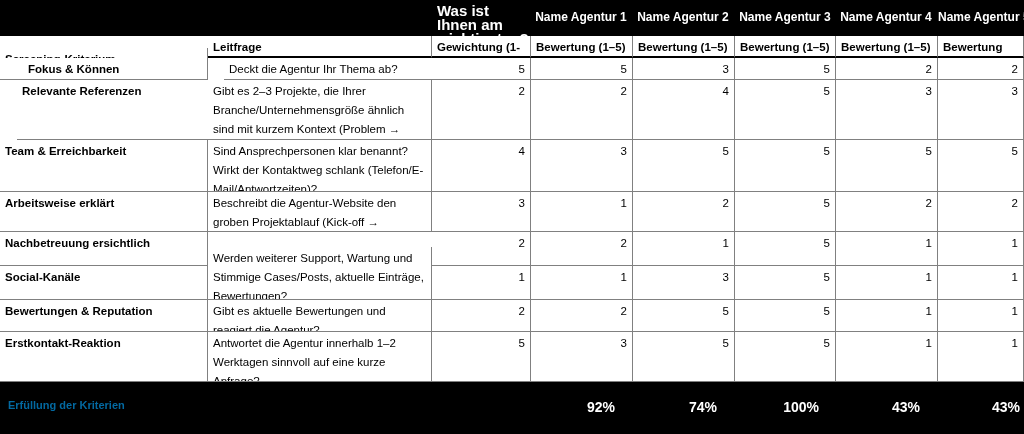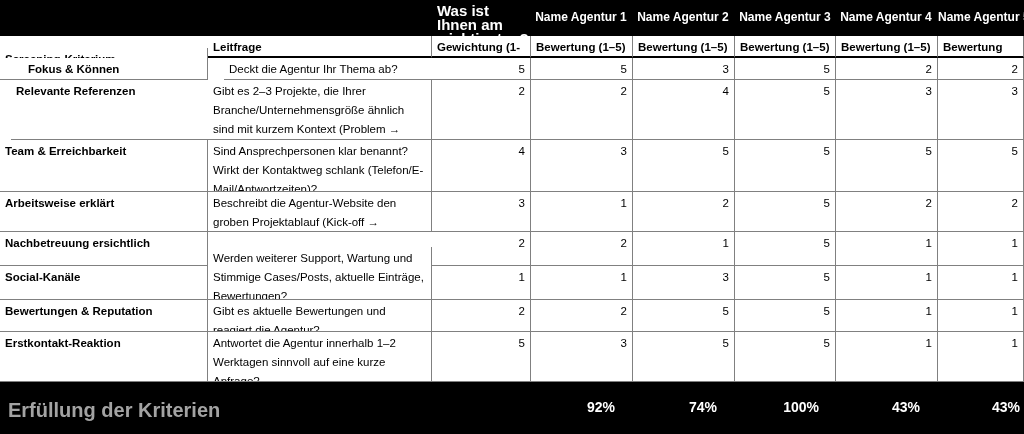--- a/index.html
+++ b/index.html
@@ -102,23 +102,23 @@
     left: 0;
     top: 382px;
     width: 1024px;
     height: 52px;
     background: #000000;
   }
   .foot-label {
     position: absolute;
     left: 8px;
     top: 17px;
-    font-size: 20px;
-    font-weight: bold;
-    color: #a3a3a3;
+    font-size: 11px;
+    font-weight: bold;
+    color: #0369a1;
     white-space: nowrap;
   }
   .foot-pct {
     position: absolute;
     top: 17px;
     font-size: 14px;
     font-weight: bold;
     color: #ffffff;
     text-align: right;
     white-space: nowrap;
@@ -188,21 +188,21 @@
       </div>
       <div class="cell bordered num" style="left:836px; top:22px; width:102px; height:22px;">
         <span class="cell-text">2</span>
       </div>
       <div class="cell bordered num" style="left:938px; top:22px; width:86px; height:22px;">
         <span class="cell-text">2</span>
       </div>
     </div>
 
     <div>
-      <div class="cell bordered pad-l crit" style="left:11px; top:44px; width:208px; height:60px;">
+      <div class="cell bordered pad-l crit" style="left:17px; top:44px; width:208px; height:60px;">
         <span class="cell-text">Relevante Referenzen</span>
       </div>
       <div class="cell bordered pad-l" style="left:208px; top:44px; width:224px; height:60px;">
         <span class="cell-text">Gibt es 2–3 Projekte, die Ihrer Branche/Unternehmensgröße ähnlich sind mit kurzem Kontext (Problem → Ergebnis)?</span>
       </div>
       <div class="cell bordered num" style="left:432px; top:44px; width:99px; height:60px;">
         <span class="cell-text">2</span>
       </div>
       <div class="cell bordered num" style="left:531px; top:44px; width:102px; height:60px;">
         <span class="cell-text">2</span>

